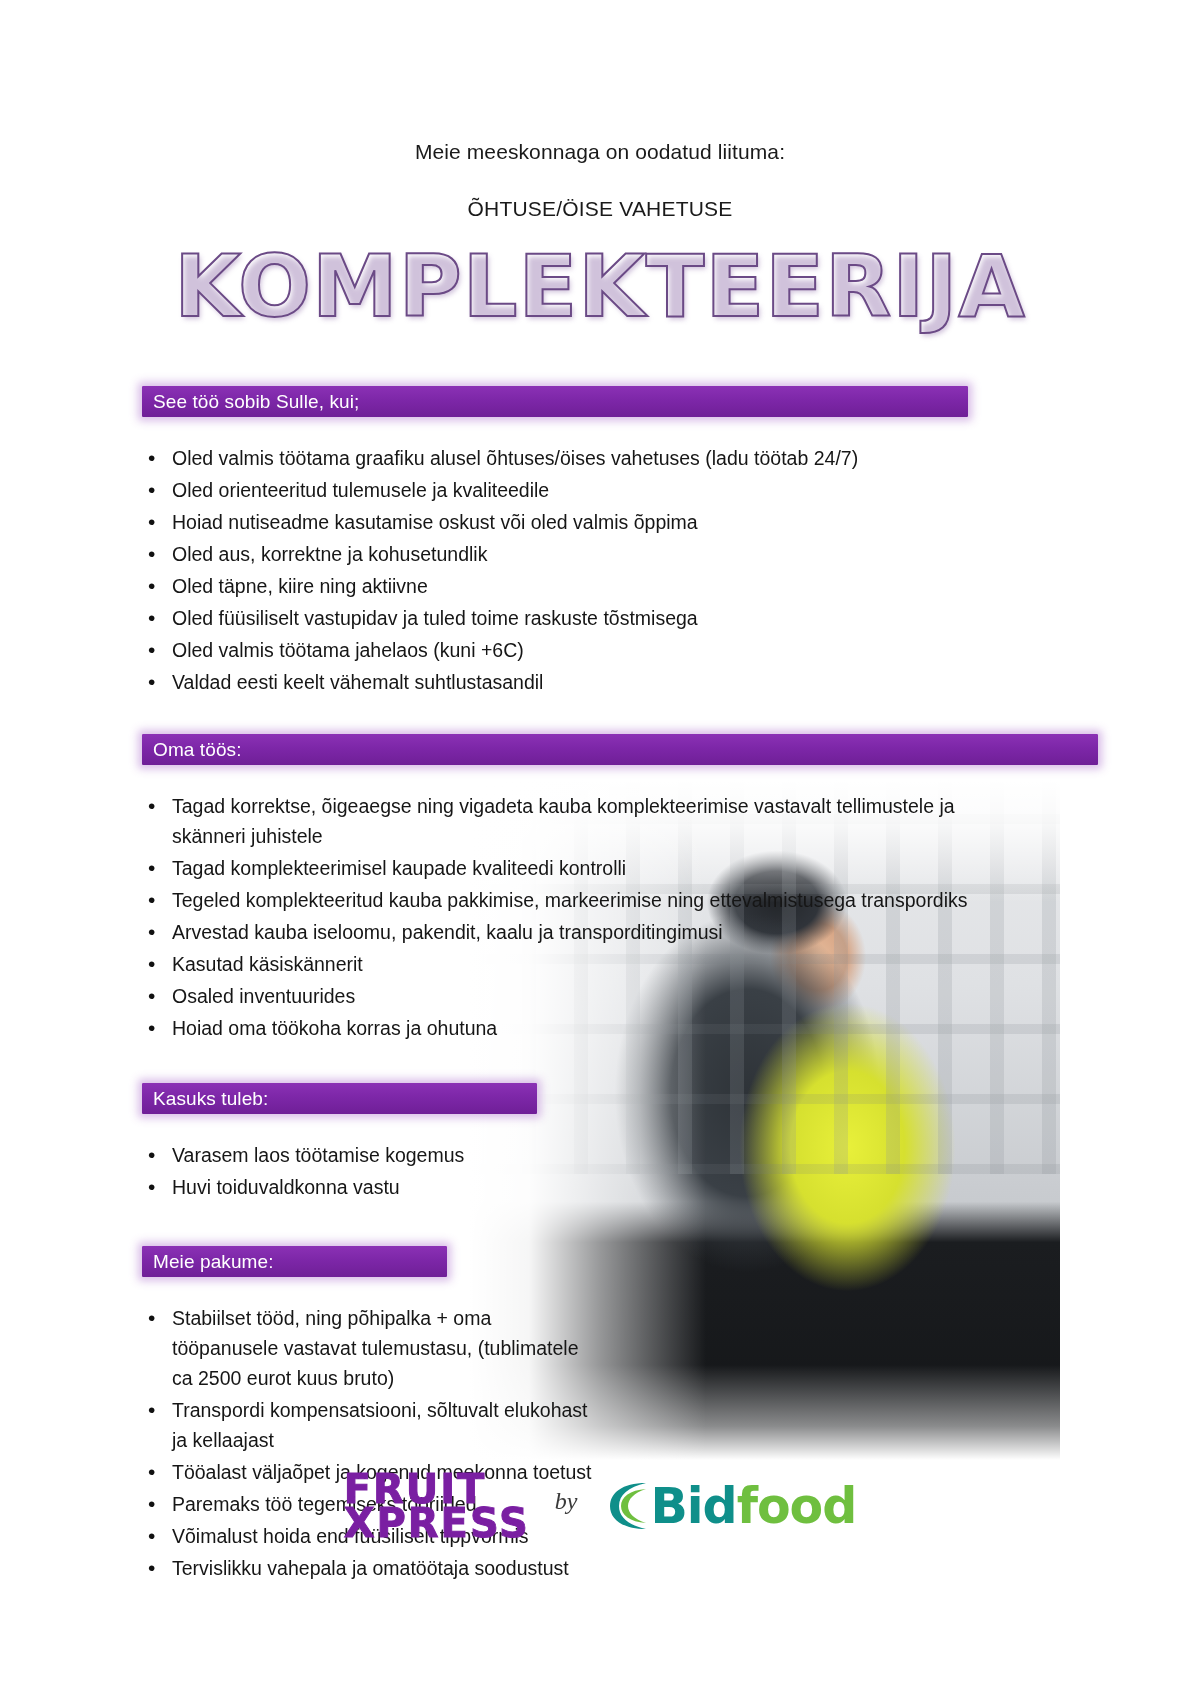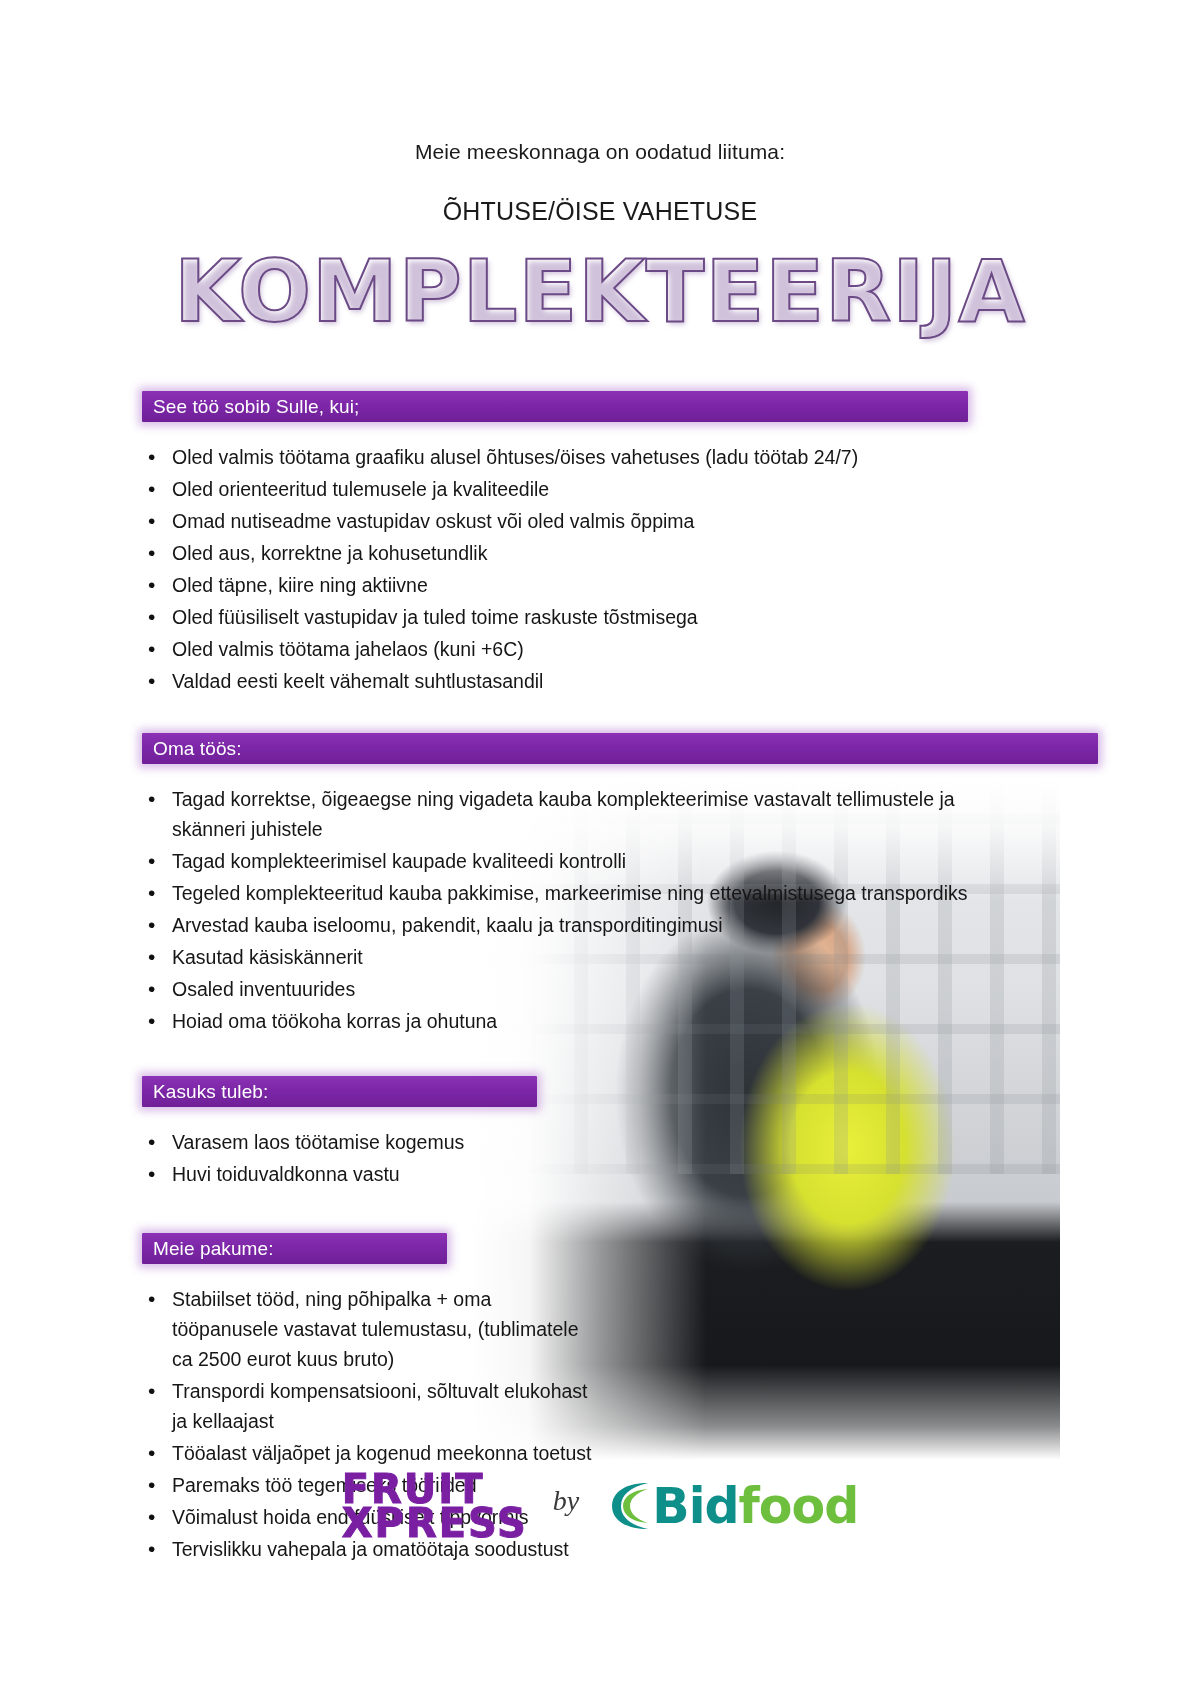--- a/index.html
+++ b/index.html
@@ -66,21 +66,21 @@
 
   .intro{
     text-align:center;
     font-size:21px;
     color:#1a1a1a;
     padding-top:140px;
     letter-spacing:.1px;
   }
   .subtitle{
     text-align:center;
-    font-size:25px;
+    font-size:21px;
     color:#1a1a1a;
     margin-top:33px;
     letter-spacing:.2px;
   }
 
   .bigtitle{
     text-align:center;
     margin-top:22px;
     font-size:86px;
     font-weight:700;
@@ -113,21 +113,21 @@
   .bar-3{ width:395px; margin-top:40px; }
   .bar-4{ width:305px; margin-top:44px; }
 
   
   ul.blist{
     list-style:none;
     margin:0;
     padding:0;
     margin-left:142px;
   }
-  ul.blist.first{ margin-top:20px; }
+  ul.blist.first{ margin-top:26px; }
   ul.blist li{
     position:relative;
     padding-left:30px;
     font-size:19.5px;
     line-height:30px;
     color:#161616;
     margin-bottom:2px;
     max-width:840px;
   }
   ul.blist li::before{
@@ -164,21 +164,21 @@
     font-weight:700;
     font-size:40px;
     letter-spacing:2px;
     color:#7a1fa2;
     -webkit-text-stroke:1px #7a1fa2;
     position:relative;
   }
   .by{
     font-family:"Liberation Serif", serif;
     font-style:italic;
-    font-size:28px;
+    font-size:24px;
     color:#3a3a3a;
     margin:0 22px 10px 0;
   }
   .bidfood{
     display:flex; align-items:center;
     font-family:"DejaVu Sans", sans-serif;
     font-size:49px;
     font-weight:700;
     letter-spacing:-1px;
     text-align:right;
@@ -213,21 +213,21 @@
       <span>See töö sobib Sulle, kui;</span>
     </div>
     <ul class="blist first" id="list-0">
         <li>
           <span class="cont">Oled valmis töötama graafiku alusel õhtuses/öises vahetuses (ladu töötab 24/7)</span>
         </li>
         <li>
           <span class="cont">Oled orienteeritud tulemusele ja kvaliteedile</span>
         </li>
         <li>
-          <span class="cont">Omad nutiseadme vastupidav oskust või oled valmis õppima</span>
+          <span class="cont">Hoiad nutiseadme kasutamise oskust või oled valmis õppima</span>
         </li>
         <li>
           <span class="cont">Oled aus, korrektne ja kohusetundlik</span>
         </li>
         <li>
           <span class="cont">Oled täpne, kiire ning aktiivne</span>
         </li>
         <li>
           <span class="cont">Oled füüsiliselt vastupidav ja tuled toime raskuste tõstmisega</span>
         </li>

